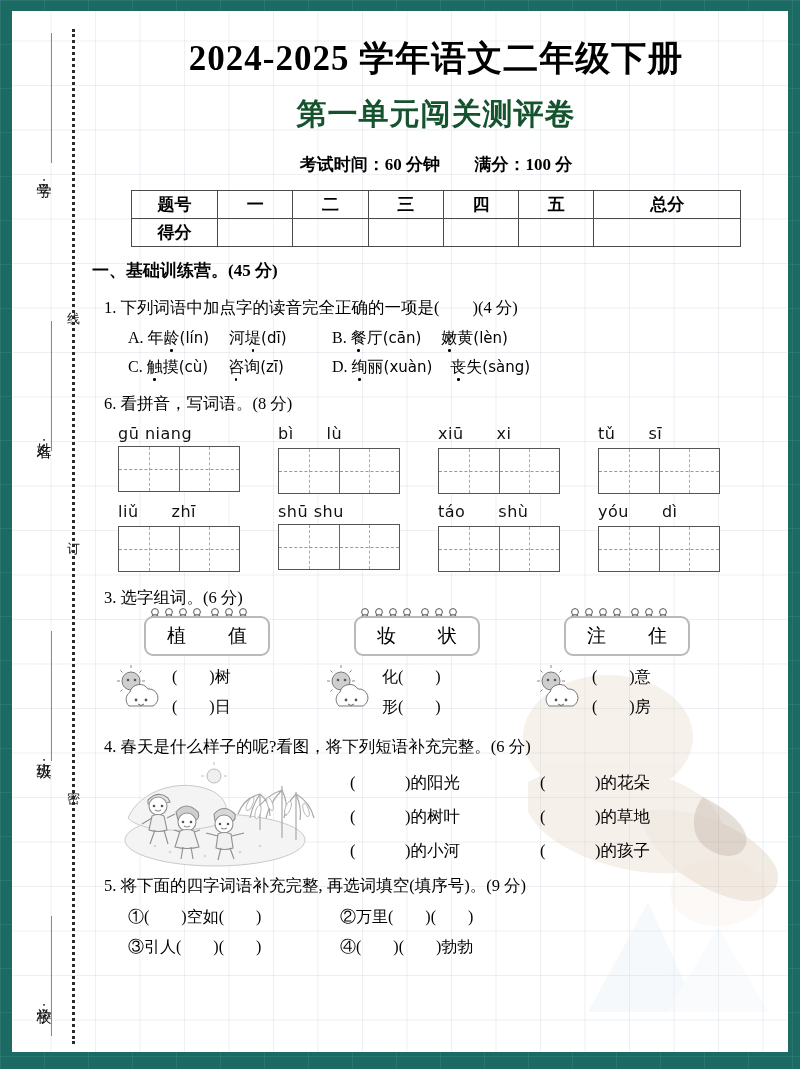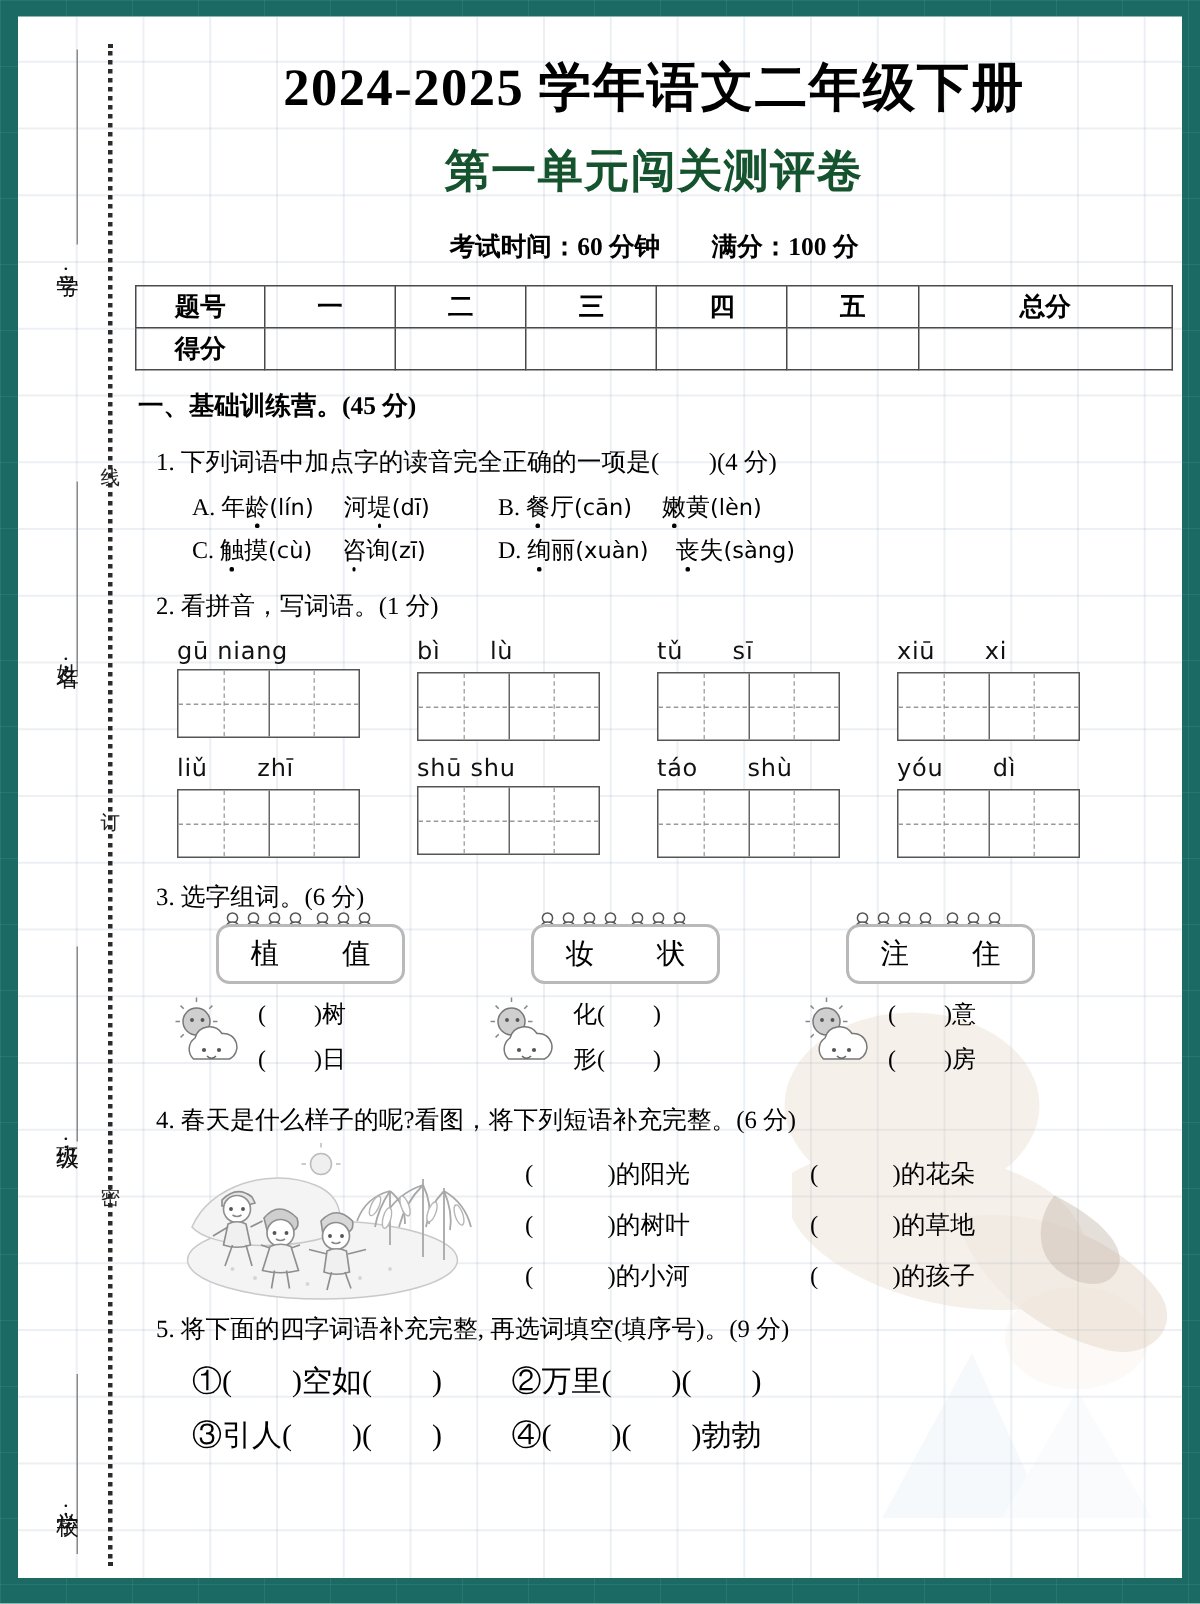--- a/index.html
+++ b/index.html
@@ -117,21 +117,21 @@
     font-size: 17px;
     font-weight: bold;
     margin-top: 18px;
     color: #000;
   }
   .subtitle .gap { display: inline-block; width: 26px; }
   
   .score-table {
     margin: 14px auto 0 auto;
     border-collapse: collapse;
-    width: 692px;
+    width: 610px;
   }
   .score-table td {
     border: 1.4px solid #4a4a4a;
     height: 28px;
     text-align: center;
     font-size: 17px;
     font-weight: bold;
     color: #000;
   }
   .score-table td.head-col { width: 86px; }
@@ -254,21 +254,21 @@
   .q4-pic { width: 210px; height: 108px; flex: none; }
   .q4-blanks {
     display: flex;
     font-size: 16.5px;
     color: #000;
     margin-top: 6px;
   }
   .q4-col { line-height: 2.05; white-space: nowrap; }
   .q4-col.c1 { width: 190px; margin-left: 30px; }
   
-  .q5-rows { margin-left: 38px; margin-top: 7px; font-size: 20px; color: #000; }
+  .q5-rows { margin-left: 38px; margin-top: 7px; font-size: 16px; color: #000; }
   .q5-row { margin-top: 9px; white-space: nowrap; }
   .q5-a { display: inline-block; width: 208px; }
 </style>
 </head>
 <body>
 
 <div class="frame-grid"></div>
 
 <div class="page">
   <div class="page-grid"></div>
@@ -368,45 +368,45 @@
         </span>
         <span class="opt-item">
           <span>D.</span>
           <span><span class="dotchar">绚</span>丽</span><span class="pin">(xuàn)</span>
           <span style="display:inline-block;width:10px"></span>
           <span><span class="dotchar">丧</span>失</span><span class="pin">(sàng)</span>
         </span>
       </div>
     </div>
 
-    <div class="q">2. 看拼音，写词语。(1 分)</div>
+    <div class="q">6. 看拼音，写词语。(8 分)</div>
     <div class="py-row">
       <div class="py-cell">
         <div class="py-text">gū  niang</div>
         <div class="py-box">
             <div class="py-half"></div>
             <div class="py-half"></div>
           </div>
       </div>
       <div class="py-cell">
         <div class="py-text">bì　　lù</div>
         <div class="py-box">
             <div class="py-half"></div>
             <div class="py-half"></div>
           </div>
       </div>
       <div class="py-cell">
+        <div class="py-text">xiū　　xi</div>
+        <div class="py-box">
+            <div class="py-half"></div>
+            <div class="py-half"></div>
+          </div>
+      </div>
+      <div class="py-cell">
         <div class="py-text">tǔ　　sī</div>
-        <div class="py-box">
-            <div class="py-half"></div>
-            <div class="py-half"></div>
-          </div>
-      </div>
-      <div class="py-cell">
-        <div class="py-text">xiū　　xi</div>
         <div class="py-box">
             <div class="py-half"></div>
             <div class="py-half"></div>
           </div>
       </div>
     </div>
     <div class="py-row">
       <div class="py-cell">
         <div class="py-text">liǔ　　zhī</div>
         <div class="py-box">

